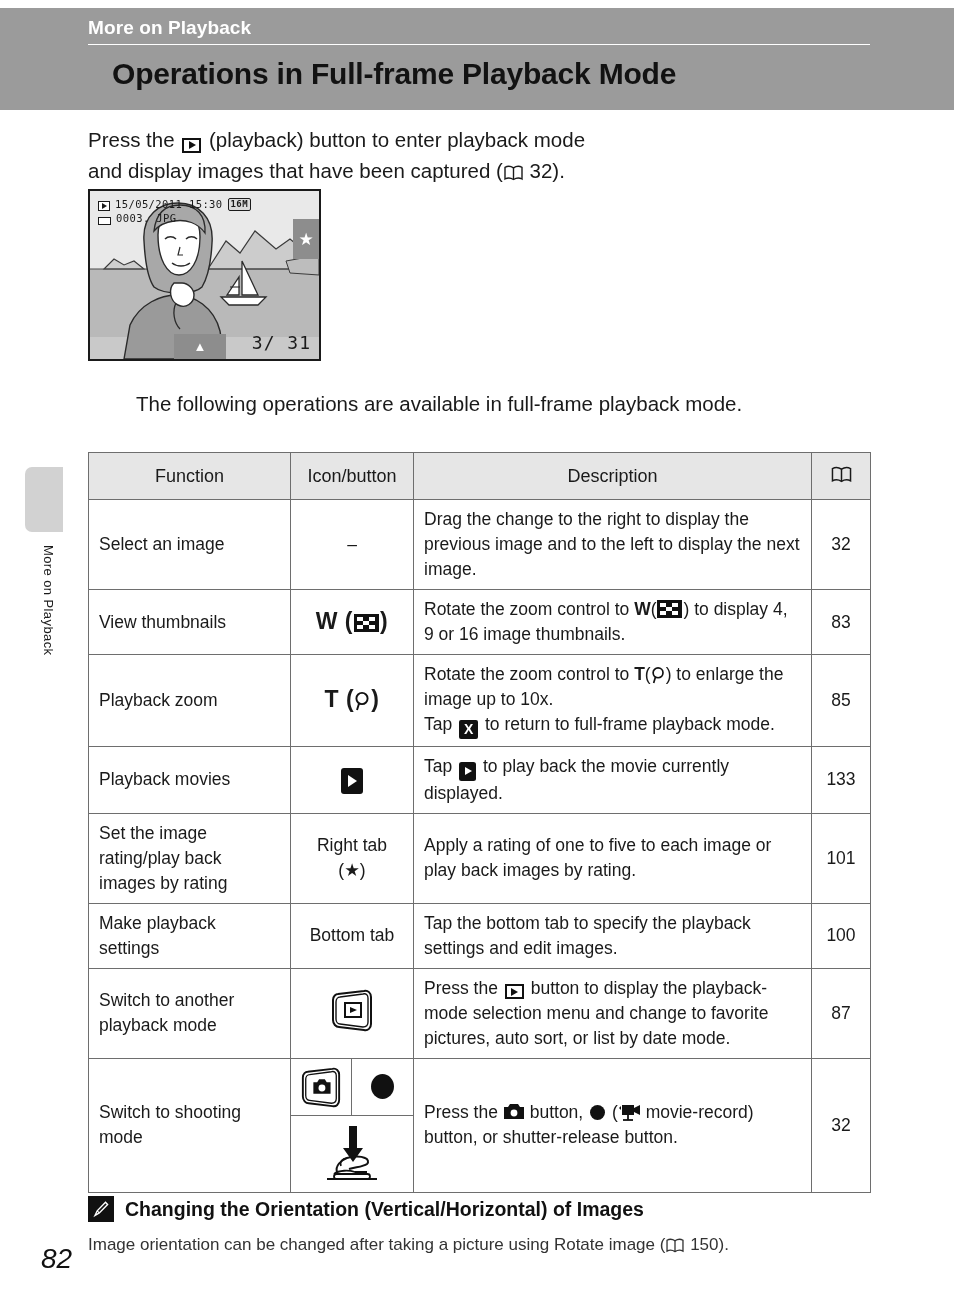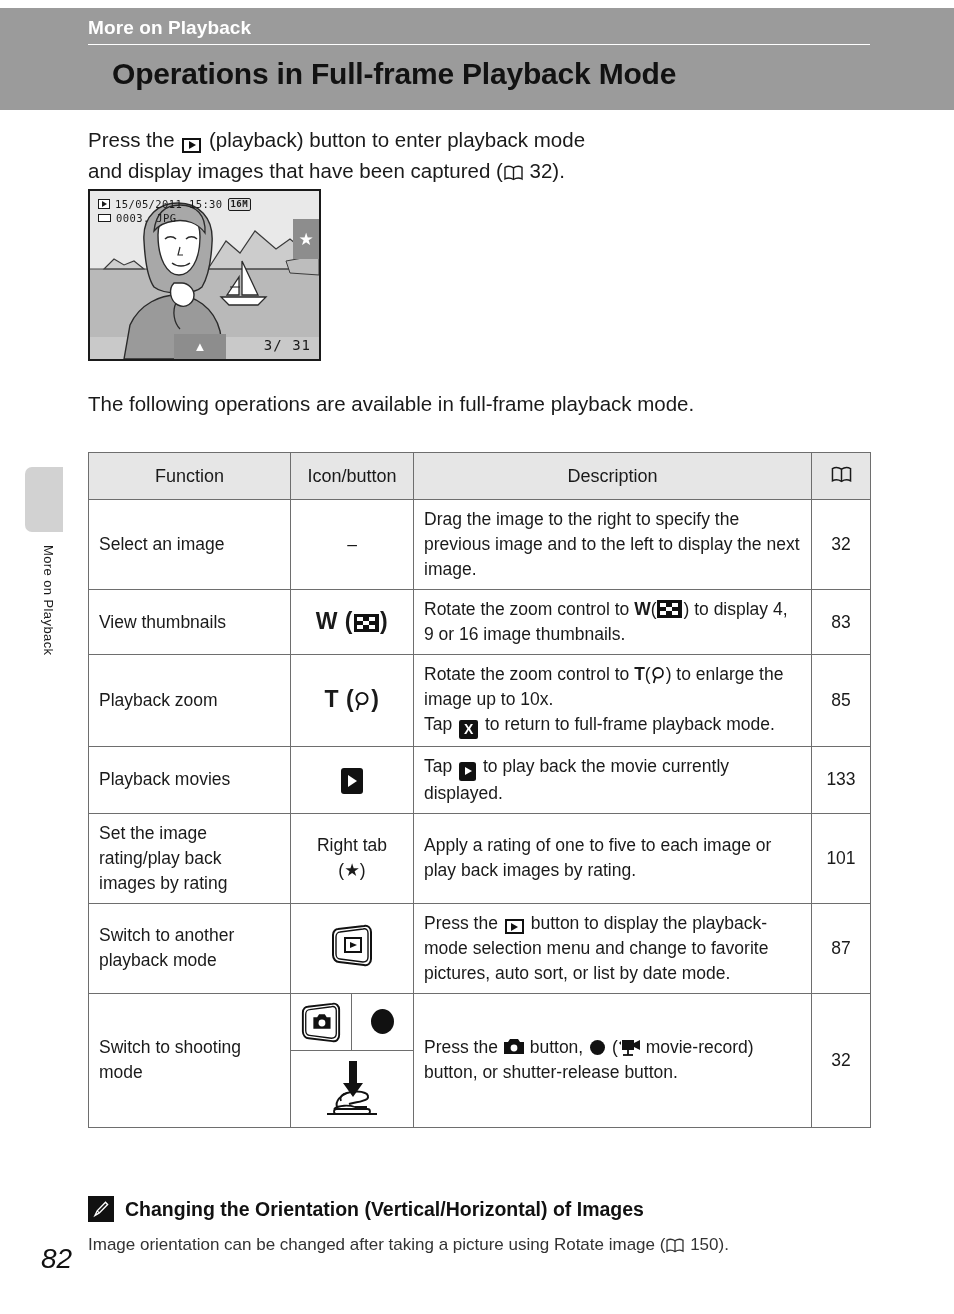--- a/index.html
+++ b/index.html
@@ -121,21 +121,21 @@
     position: absolute; left: 0; top: 146px; width: 100%; height: 26px;
     background: #c9c9c9;
   }
   .lcd-osd {
     position: absolute; left: 8px; top: 6px;
     font-family: "DejaVu Sans Mono", monospace;
     font-size: 10.5px; color: #1a1a1a; line-height: 14px;
     letter-spacing: .4px;
     white-space: nowrap;
   }
-  .osd-line { display: flex; align-items: center; gap: 5px; }
+  .osd-line { display: flex; align-items: flex-end; gap: 5px; }
   .osd-play {
     width: 12px; height: 10px; border: 1.4px solid #1a1a1a;
     display: inline-flex; align-items: center; justify-content: center;
     background: #fff; box-sizing: border-box;
   }
   .osd-play::after {
     content: ""; width: 0; height: 0;
     border-left: 5px solid #1a1a1a;
     border-top: 3px solid transparent;
     border-bottom: 3px solid transparent;
@@ -157,29 +157,30 @@
   }
   .lcd-bottom-tab {
     position: absolute; left: 84px; bottom: 0;
     width: 52px; height: 25px; background: #8d8d8d;
     display: flex; align-items: center; justify-content: center;
     color: #ffffff; font-size: 13px;
   }
   .lcd-counter {
     position: absolute; right: 8px; bottom: 6px;
     font-family: "DejaVu Sans Mono", monospace;
-    font-size: 14px; color: #1a1a1a; letter-spacing: 1px;
+    font-size: 18px; color: #1a1a1a; letter-spacing: 1px;
   }
   .lcd-svg { position: absolute; left: 0; top: 0; }
 
   .lead-text {
     font-size: 20.5px;
     line-height: 29px;
     margin-top: 28px;
     color: #1a1a1a;
+    margin-left: 48px;
   }
 
   
   table.ops {
     border-collapse: collapse;
     width: 782px;
     margin-top: 34px;
     table-layout: fixed;
   }
   table.ops th, table.ops td {
@@ -418,21 +419,21 @@
                 <line x1="9.5" y1="2.9" x2="9.5" y2="14.5" stroke="#1a1a1a" stroke-width="1.4"></line>
               </svg></span>
         </th>
       </tr>
     </thead>
     <tbody>
 
       <tr>
         <td class="func">Select an image</td>
         <td class="icon">–</td>
-        <td class="desc">Drag the image to the right to specify the previous image and to the left to display the next image.</td>
+        <td class="desc">Drag the change to the right to display the previous image and to the left to display the next image.</td>
         <td class="page">32</td>
       </tr>
 
       <tr>
         <td class="func">View thumbnails</td>
         <td class="icon">
           <span class="wt">W</span><span class="wt paren"> (</span><span class="g-thumb"><svg width="25" height="18" viewBox="0 0 25 18">
                 <rect x="0" y="0" width="25" height="18" fill="#111"></rect>
                 <rect x="3" y="3" width="6" height="4" fill="#fff"></rect>
                 <rect x="15" y="3" width="6" height="4" fill="#fff"></rect>
@@ -490,20 +491,26 @@
       <tr>
         <td class="func">Set the image rating/play back images by rating</td>
         <td class="icon">
           <div>Right tab</div>
           <div>(★)</div>
         </td>
         <td class="desc">Apply a rating of one to five to each image or play back images by rating.</td>
         <td class="page">101</td>
       </tr>
 
+      <tr>
+        <td class="func">Make playback settings</td>
+        <td class="icon">Bottom tab</td>
+        <td class="desc">Tap the bottom tab to specify the playback settings and edit images.</td>
+        <td class="page">100</td>
+      </tr>
 
       <tr>
         <td class="func">Switch to another playback mode</td>
         <td class="icon">
           <span>
             <svg width="48" height="44" viewBox="0 0 48 44">
               <path d="M10 6 C8 6 5 8 5 12 L5 32 C5 36 8 39 11 39 L36 42 C40 43 43 40 43 36 L43 9 C43 5 40 2 36 3 Z" fill="none" stroke="#111" stroke-width="2"></path>
               <path d="M12 9 C10 9 8 11 8 14 L8 31 C8 34 10 36 12 36 L35 39 C38 39 40 37 40 34 L40 10 C40 7 38 5 35 6 Z" fill="none" stroke="#111" stroke-width="1.4"></path>
               <rect x="17" y="15" width="16" height="14" fill="none" stroke="#111" stroke-width="2"></rect>
               <path d="M22 19 L29 22 L22 25 Z" fill="#111"></path>

